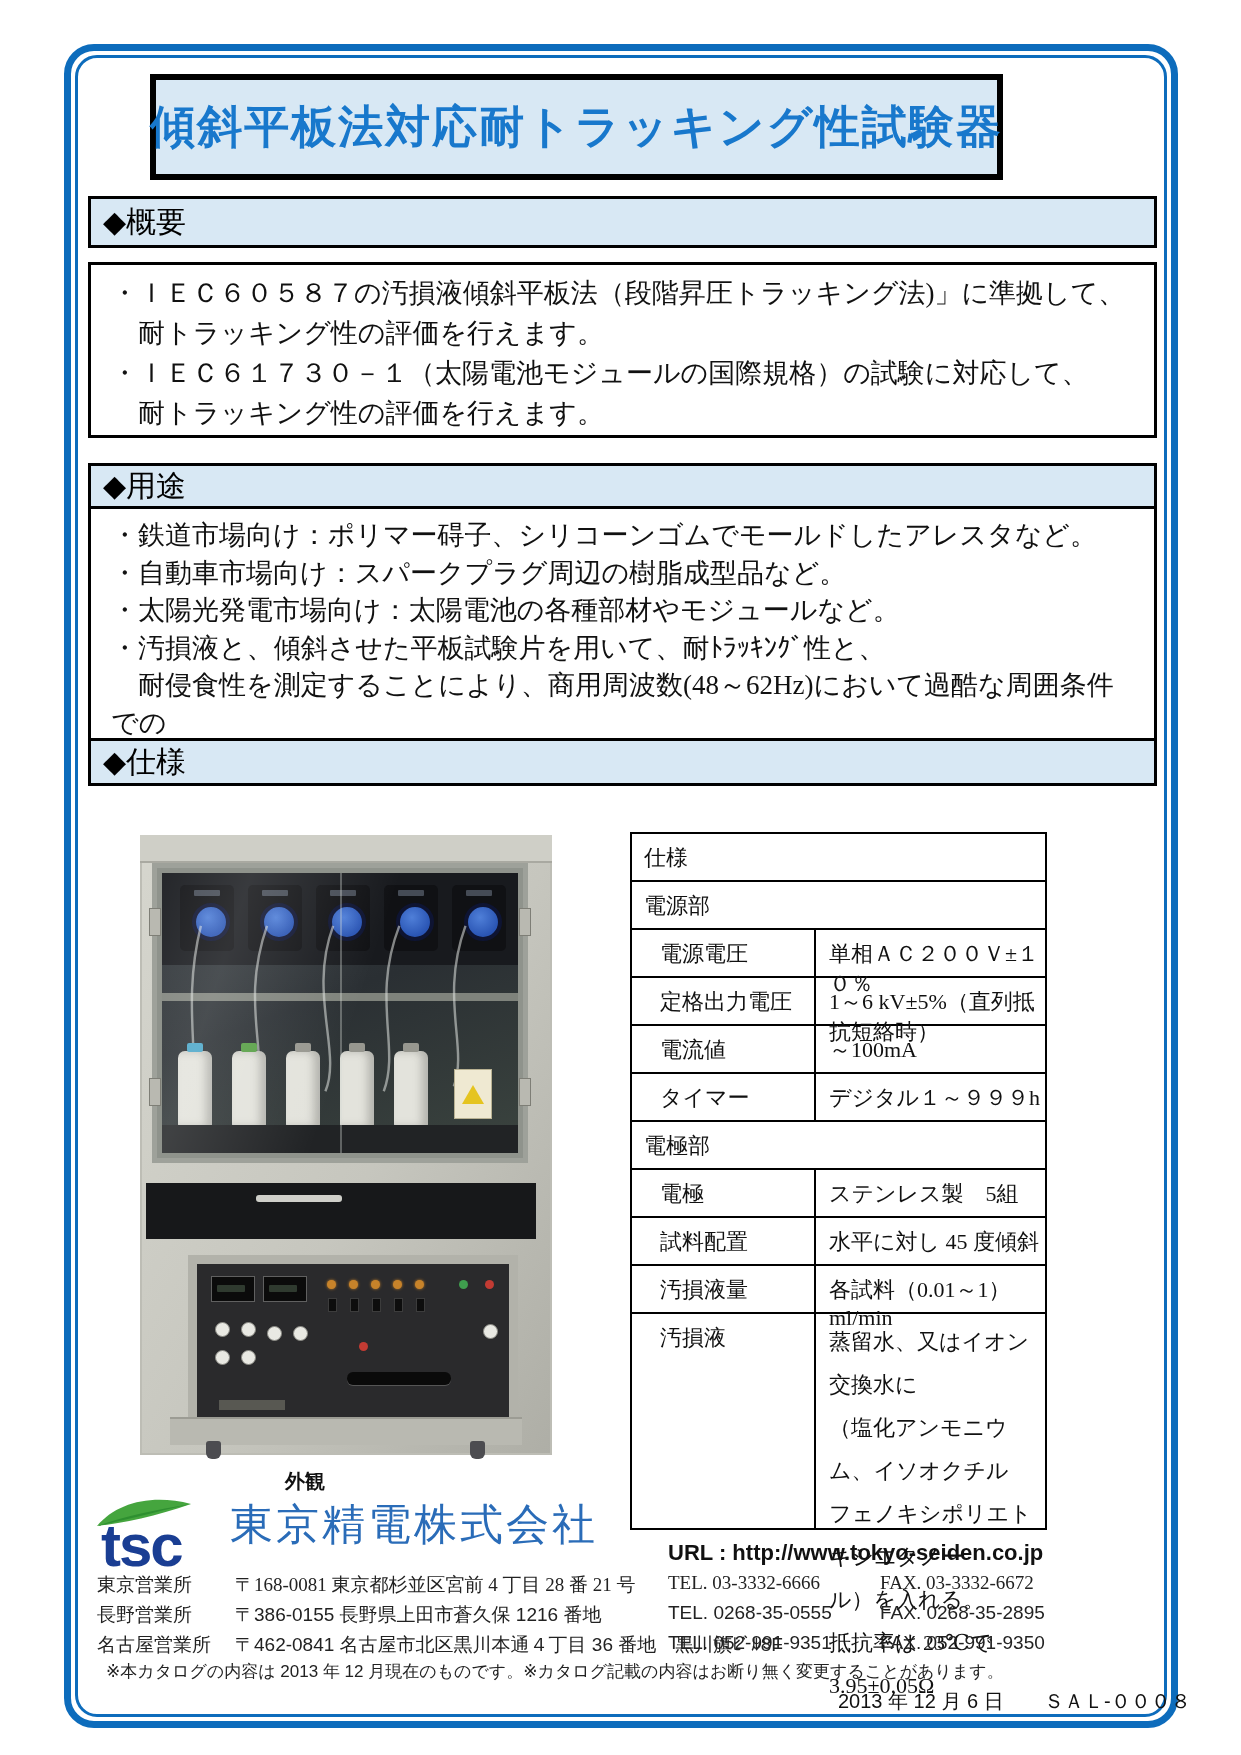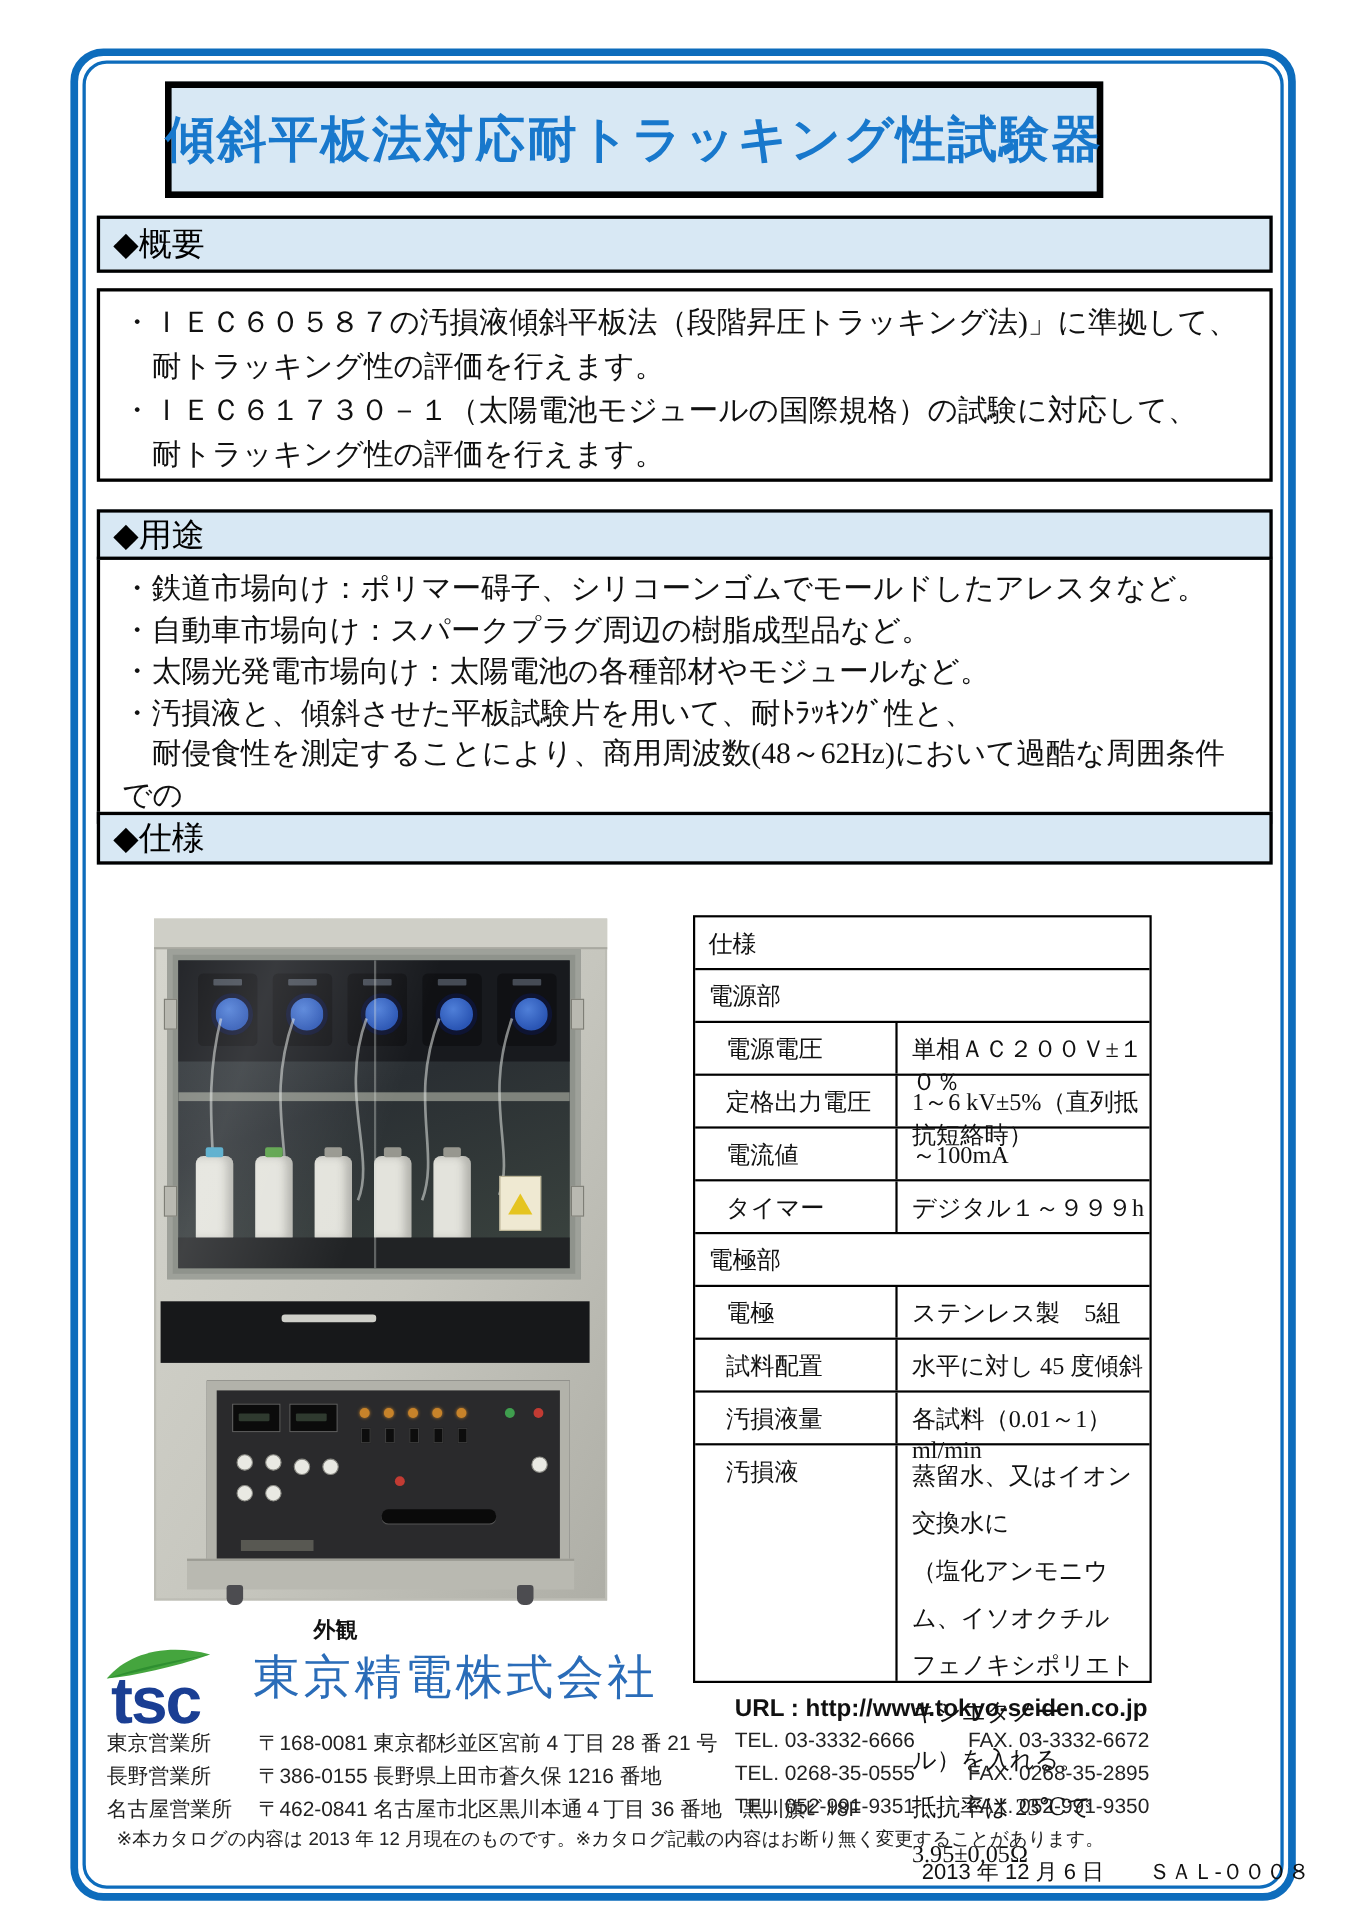--- a/index.html
+++ b/index.html
@@ -127,21 +127,21 @@
   #company-name{
     position:absolute;left:230px;top:1496px;font-size:43px;color:#2a6cb8;letter-spacing:3px;white-space:nowrap;
   }
   .sans{font-family:"Liberation Sans","DejaVu Sans",sans-serif;}
   #url-line{position:absolute;left:668px;top:1540px;font-size:22px;font-weight:bold;color:#111;white-space:nowrap;}
   .office-row{position:absolute;left:0;width:1241px;height:26px;font-size:19px;color:#222;}
   .office-row .oname{position:absolute;left:97px;white-space:nowrap;}
   .office-row .oaddr{position:absolute;left:235px;white-space:nowrap;}
   .office-row .otel{position:absolute;left:668px;white-space:nowrap;}
   .office-row .ofax{position:absolute;left:880px;white-space:nowrap;}
-  #office-0{top:1572px;} #office-1{top:1602px;} #office-2{top:1632px;}
+  #office-0{top:1572px;font-family:Liberation Serif, serif;} #office-1{top:1602px;} #office-2{top:1632px;}
   #disclaimer{position:absolute;left:106px;top:1660px;font-size:17px;color:#222;white-space:nowrap;}
   #date-line{position:absolute;left:838px;top:1688px;font-size:20px;color:#111;white-space:nowrap;}
   #doc-no{position:absolute;left:1002px;top:1688px;font-size:20px;color:#111;white-space:nowrap;margin-left:42px;}
 </style>
 </head>
 <body>
 
 <div class="frame-outer">
   <div class="frame-inner"></div>
 </div>

